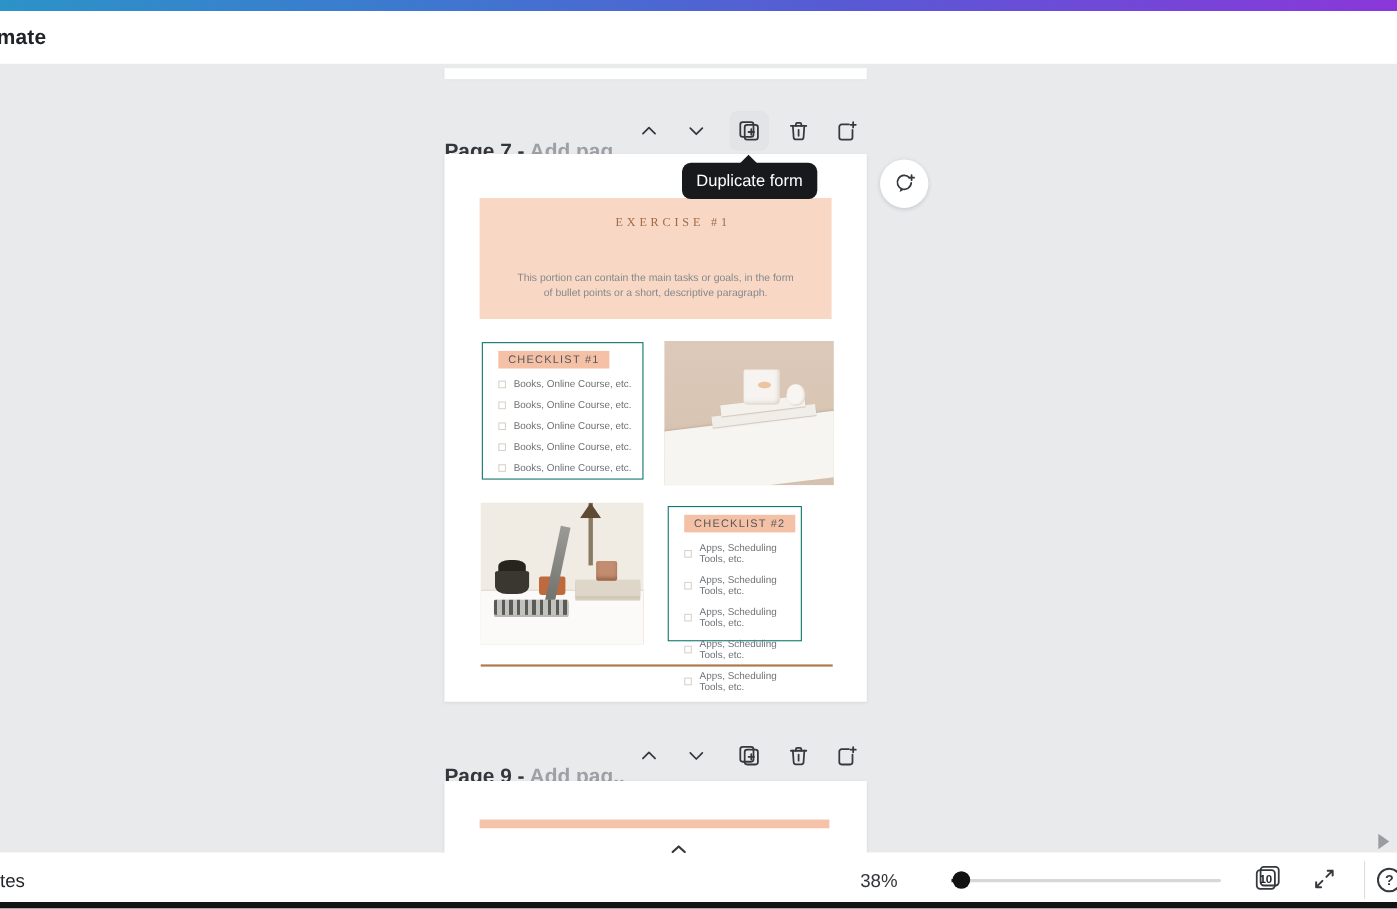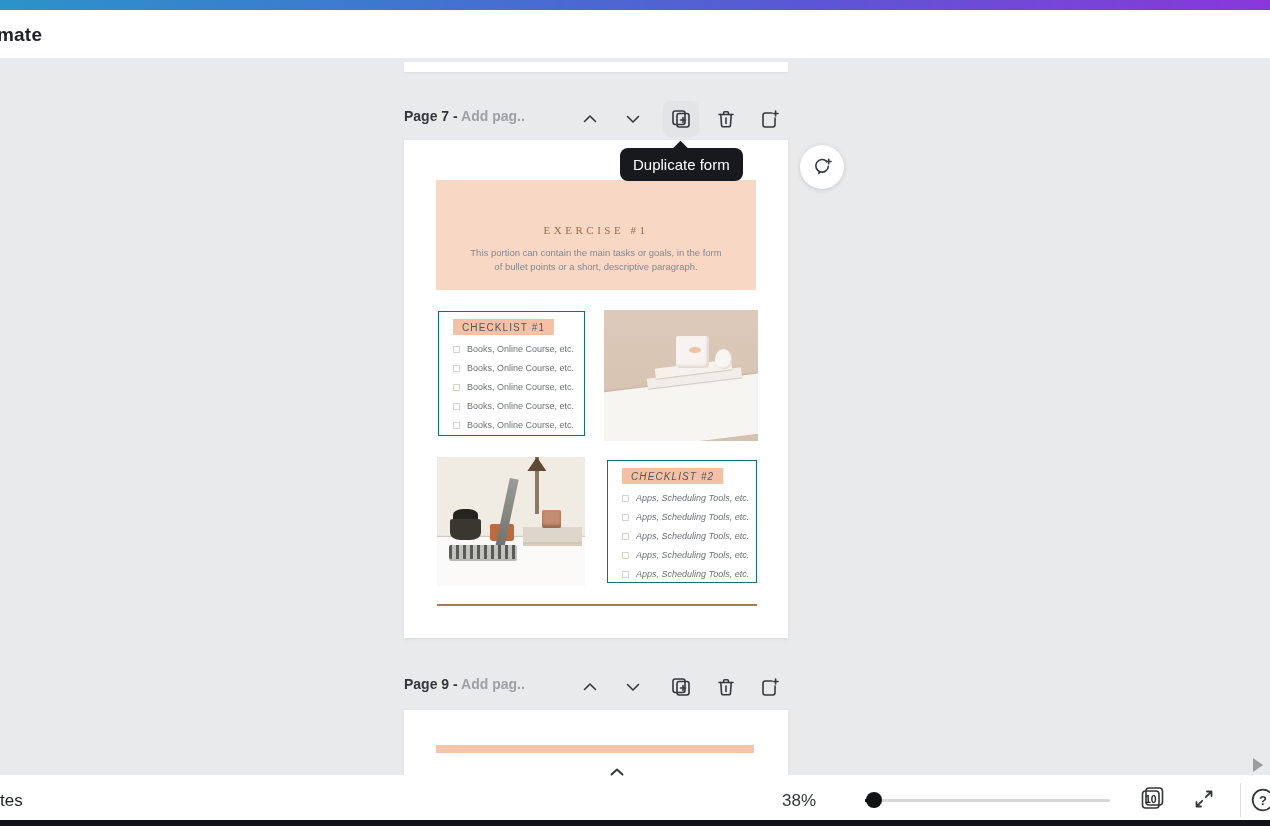--- a/index.html
+++ b/index.html
@@ -11,41 +11,41 @@
   .grad { left:0; top:0; width:1270px; height:10px;
           background:linear-gradient(90deg,var(--gradient_left,#2b93c8) 0%,#3f76d0 32%,var(--gradient_mid,#5a58d4) 62%,var(--gradient_right,#8a37da) 100%); }
   .toolbar { left:0; top:10px; width:1270px; height:48px; background:#fff; }
   .doc-title { left:-3px; top:24px; font-size:19px; font-weight:700; color:#202428; letter-spacing:.2px; }
 
   
   .page-strip { left:404px; top:62px; width:384px; height:10px; background:#fff; box-shadow:0 1px 2px rgba(0,0,0,.06); }
   .doc { background:#fff; box-shadow:0 1px 3px rgba(0,0,0,.08); }
 
   
-  .ph-title { font-size:14px; font-weight:600; color:#33363b; white-space:nowrap; }
+  .ph-title { font-size:19px; font-weight:600; color:#33363b; white-space:nowrap;margin-top:20px; }
   .ph-title .ph-placeholder { color:#9da1a6; font-weight:600; }
   .icon-btn { width:24px; height:24px; display:flex; align-items:center; justify-content:center; cursor:pointer; }
   .icon-btn svg, .ic svg { display:block; }
   .hoverbg { width:36px; height:36px; background:#e3e4e6; border-radius:7px; display:flex; align-items:center; justify-content:center; }
   svg .st { fill:none; stroke:var(--icon_dark,#35383c); stroke-width:1.6; stroke-linecap:round; stroke-linejoin:round; }
 
   
   .tooltip { left:620px; top:148px; height:33px; padding:0 13px; background:var(--tooltip_bg,#17191d); border-radius:8px;
              color:#fff; font-size:15px; line-height:33px; white-space:nowrap; z-index:5; }
   .tooltip-caret { left:675px; top:143px; width:11px; height:11px; background:var(--tooltip_bg,#17191d); transform:rotate(45deg); z-index:4; }
 
   
   .comment-btn { left:800px; top:145px; width:44px; height:44px; border-radius:50%; background:#fff;
                  box-shadow:0 1px 4px rgba(28,40,56,.18); display:flex; align-items:center; justify-content:center; cursor:pointer; }
 
   
   .p7 { left:404px; top:140px; width:384px; height:498px; }
   .peach-block { left:32px; top:40px; width:320px; height:110px; background:var(--accent_peach,#f8d8c5); }
-  .kicker { left:0; top:16px; width:100%; text-align:center; font-family:"Liberation Serif",serif; font-size:11px;
-            letter-spacing:3.5px; color:#a06a45;margin-top:28px; }
+  .kicker { left:16px; top:16px; width:100%; text-align:center; font-family:"Liberation Serif",serif; font-size:11px;
+            letter-spacing:3.5px; color:#a06a45; }
   .doc-h1 { left:0; top:30px; width:100%; text-align:center; font-family:"Liberation Serif",serif; font-size:28px;
             line-height:32px; color:var(--title_brown,#b06845); }
   .doc-sub { left:0; width:100%; text-align:center; font-size:9.5px; line-height:13px; color:#85888c; }
 
   .cl-box { background:#fff; border:1px solid #0f766e; }
   .cl-label { margin:7px 0 0 14px; width:fit-content; padding:2.5px 9px; background:var(--highlight_peach,#f5c1a6);
               font-size:10px; letter-spacing:1.1px; color:#53565a; }
   .cl-items { margin:9px 0 0 14px; display:flex; flex-direction:column; gap:9px; }
   .cl-row { display:flex; align-items:center; gap:7px; font-size:9px; color:#6e7175; }
   .cb { width:7px; height:7px; border:1px solid #dbd2ca; background:#fff; flex:none; }
@@ -190,21 +190,21 @@
     <div style="left:61%; top:0; width:13%; height:11%; background:#5f4a33; clip-path:polygon(50% 0,100% 100%,0 100%);"></div>
     <div style="left:58%; top:54%; width:40%; height:12%; background:#ded6c9; box-shadow:0 2px 0 #cfc6b7, 0 4px 0 #d8cfc1;"></div>
     <div style="left:71%; top:41%; width:13%; height:14%; background:#c28d70; border-radius:2px; box-shadow:inset 0 -3px 3px rgba(120,70,40,.5);"></div>
     <div style="left:11%; top:40%; width:17%; height:11%; background:#26241f; border-radius:40% 40% 20% 20%;"></div>
     <div style="left:9%; top:48%; width:21%; height:16%; background:#3a3630; border-radius:10% 10% 35% 35%;"></div>
     <div style="left:36%; top:52%; width:16%; height:13%; background:#bf6a3d; border-radius:2px 2px 3px 3px;"></div>
     <div style="left:44%; top:16%; width:6%; height:58%; background:linear-gradient(180deg,#9a9a96,#6e6e6a); transform:rotate(12deg);"></div>
     <div style="left:8%; top:68%; width:46%; height:11%; background:#c9c9c6; border-radius:2px; background-image:repeating-linear-gradient(90deg,#5a5a56 0 3px,#c2c2bf 3px 7px); box-shadow:0 2px 0 #b8b8b4;"></div>
   </div>
 
-  <div class="cl-box" style="position:absolute; left:203px; top:320px; width:150px; height:123px;font-style:italic;">
+  <div class="cl-box" style="position:absolute; left:203px; top:320px; width:122px; height:123px;">
     <div class="cl-label">CHECKLIST #2</div>
     <div class="cl-items">
       <div class="cl-row">
           <span class="cb"></span>
           <span>Apps, Scheduling Tools, etc.</span>
         </div>
       <div class="cl-row">
           <span class="cb"></span>
           <span>Apps, Scheduling Tools, etc.</span>
         </div>

